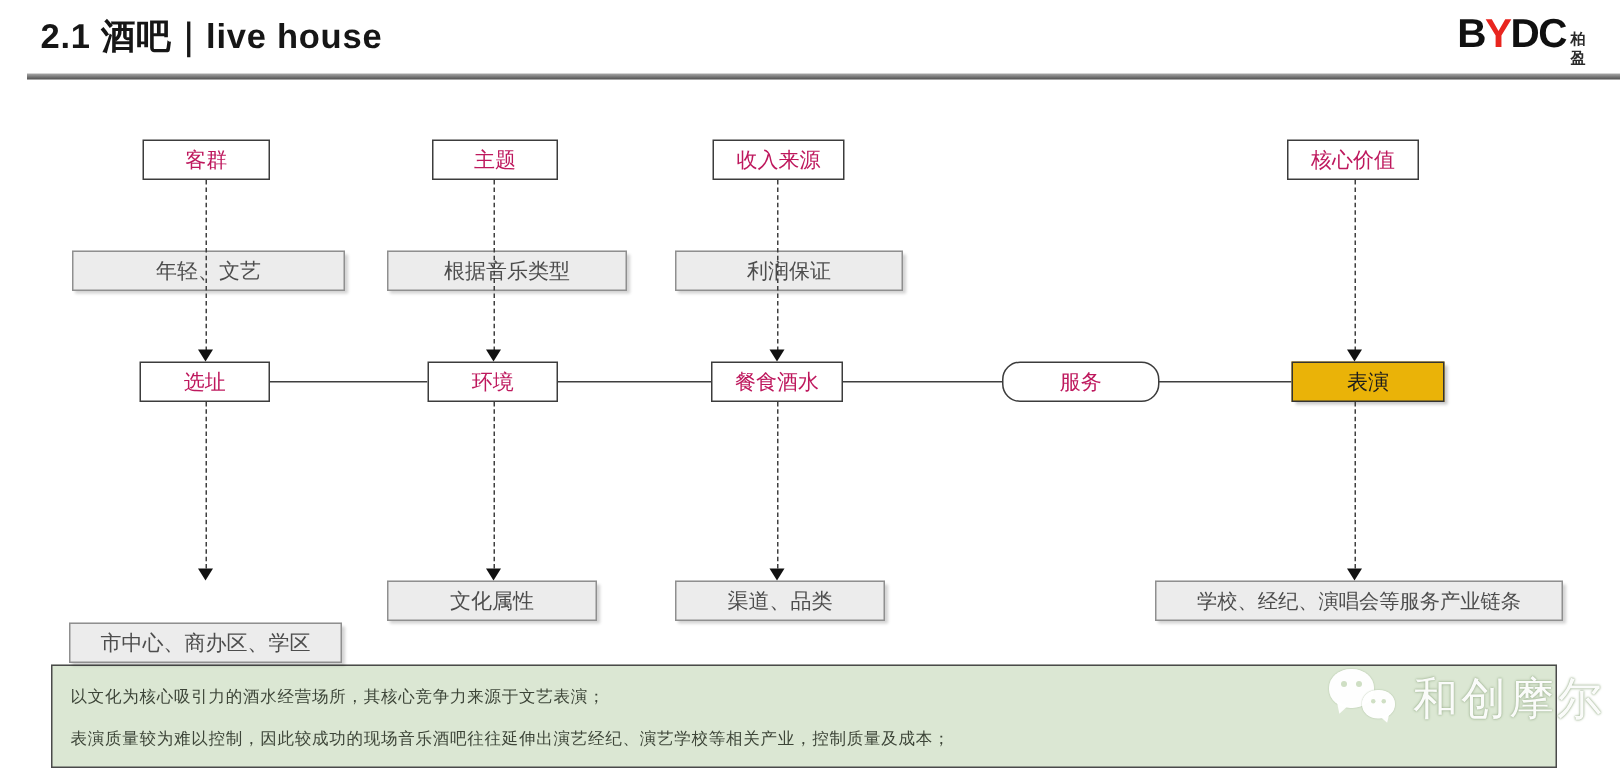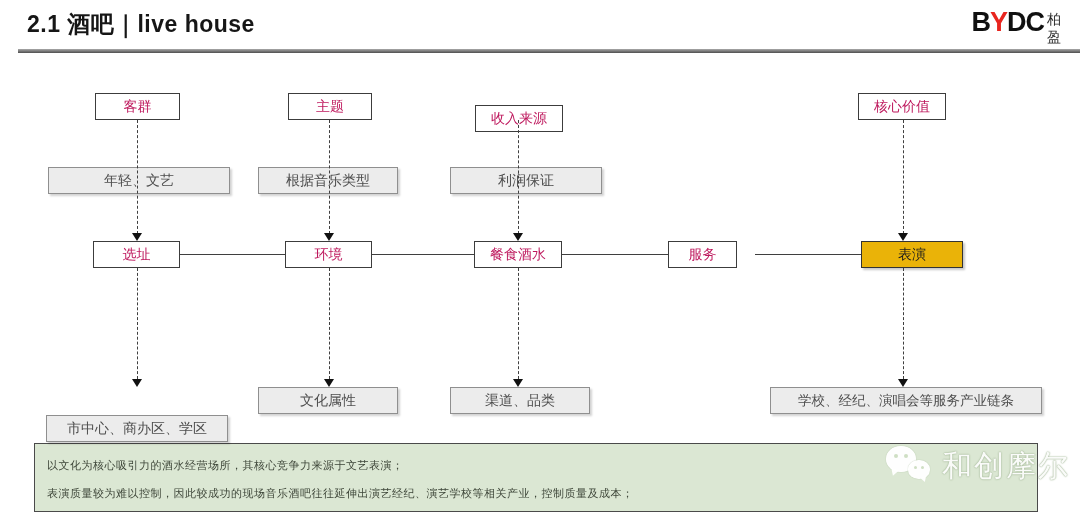--- a/index.html
+++ b/index.html
@@ -4,21 +4,21 @@
 <style>
   html,body{margin:0;padding:0;}
   body{font-family:"Liberation Sans","DejaVu Sans",sans-serif;background:#fff;}
   .stage{position:relative;width:1080px;height:517px;background:#fff;overflow:hidden;}
 
   
   .title{position:absolute;left:27px;top:9px;margin:0;font-size:23px;font-weight:bold;color:#161616;letter-spacing:.5px;}
   .rule{position:absolute;left:18px;right:0;top:49px;height:4px;background:linear-gradient(180deg,#a9a9a9,#4e4e4e);}
   .logo{position:absolute;right:20px;top:8px;display:flex;align-items:flex-start;}
   .logo .lg{font-size:27px;font-weight:900;letter-spacing:-1px;color:#101010;line-height:1.1;}
-  .logo .lg-sub{display:inline-block;width:13px;margin-left:3px;margin-top:3px;font-size:14px;line-height:1.25;color:#2a2a2a;word-break:break-all;font-weight:normal;}
+  .logo .lg-sub{display:inline-block;width:13px;margin-left:3px;margin-top:13px;font-size:10px;line-height:1.25;color:#2a2a2a;word-break:break-all;font-weight:bold;}
 
   
   .node{position:absolute;height:27px;display:flex;align-items:center;justify-content:center;
         font-size:14px;color:#be185d;box-sizing:border-box;z-index:2;white-space:nowrap;}
   .node span{position:relative;z-index:4;}
   .outline{background:#fff;border:1px solid #3c3c3c;}
   .gray{background:#ececec;border:1px solid #8f8f8f;color:#4d4d4d;box-shadow:2px 2px 2px rgba(0,0,0,.18);}
   .hl{border:1px solid #333;color:#1d1d1d;box-shadow:2px 2px 2px rgba(0,0,0,.22);}
   .small-text{font-size:13.5px;}
 
@@ -64,47 +64,47 @@
       <span class="lg">DC</span>
     <span class="lg-sub">柏盈</span>
   </div>
 
   <div class="node outline" style="left:95px;top:93px;width:85px;">
       <span>客群</span>
     </div>
   <div class="node outline" style="left:288px;top:93px;width:84px;">
       <span>主题</span>
     </div>
-  <div class="node outline" style="left:475px;top:93px;width:88px;margin-top:12px;">
+  <div class="node outline" style="left:475px;top:93px;width:88px;">
       <span>收入来源</span>
     </div>
   <div class="node outline" style="left:858px;top:93px;width:88px;">
       <span>核心价值</span>
     </div>
 
   <div class="node gray" style="left:48px;top:167px;width:182px;">
       <span>年轻、文艺</span>
     </div>
-  <div class="node gray" style="left:258px;top:167px;width:140px;">
+  <div class="node gray" style="left:258px;top:167px;width:160px;">
       <span>根据音乐类型</span>
     </div>
   <div class="node gray" style="left:450px;top:167px;width:152px;">
       <span>利润保证</span>
     </div>
 
   <div class="node outline" style="left:93px;top:241px;width:87px;">
       <span>选址</span>
     </div>
   <div class="node outline" style="left:285px;top:241px;width:87px;">
       <span>环境</span>
     </div>
   <div class="node outline" style="left:474px;top:241px;width:88px;">
       <span>餐食酒水</span>
     </div>
-  <div class="node outline" style="left:668px;top:241px;width:69px;">
+  <div class="node outline" style="left:668px;top:241px;width:105px;border-radius:12px;">
       <span>服务</span>
     </div>
   <div class="node hl" style="left: 861px; top: 241px; width: 102px; background: #eab308;">
       <span>表演</span>
     </div>
 
   <div class="node gray" style="left:46px;top:387px;width:182px;margin-top:28px;">
       <span>市中心、商办区、学区</span>
     </div>
   <div class="node gray" style="left:258px;top:387px;width:140px;">

